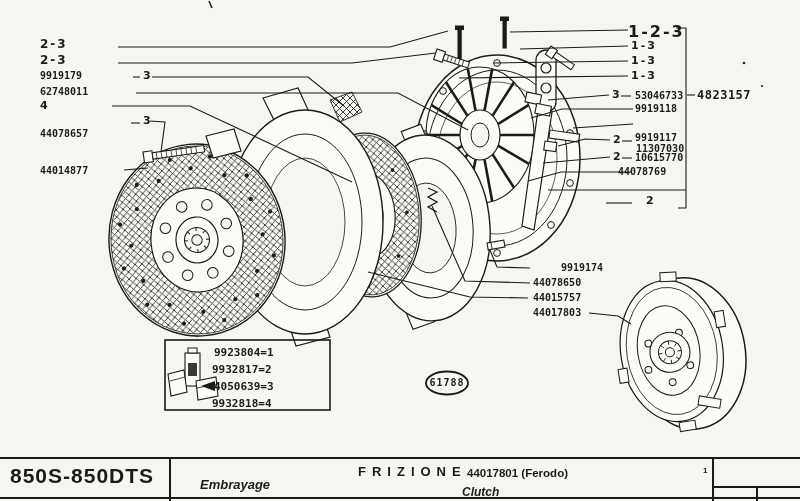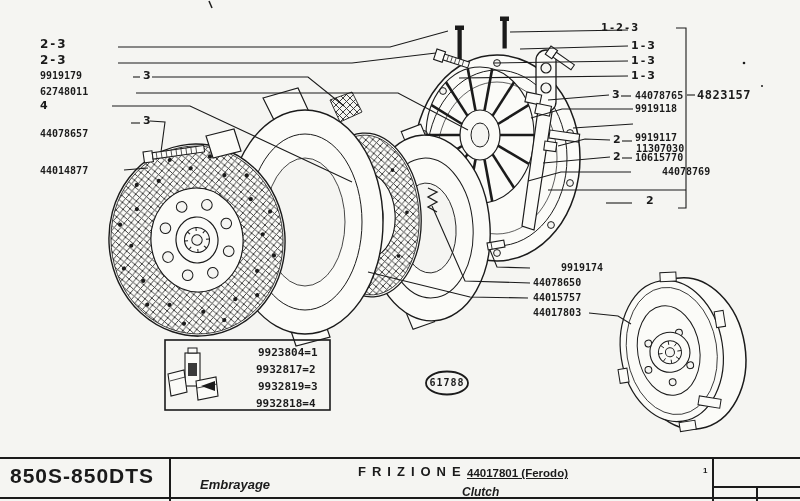--- a/index.html
+++ b/index.html
@@ -5,28 +5,28 @@
   html,body{margin:0;padding:0;background:#e8e8e6;}
   #page{position:relative;width:800px;height:501px;background:#f5f5f2;overflow:hidden;
         font-family:"Liberation Sans",sans-serif;color:#1b1b1b;}
   #art{position:absolute;left:0;top:0;}
   .lbl{position:absolute;white-space:nowrap;color:#1b1b1b;
        font:700 10px "DejaVu Sans Mono",monospace;letter-spacing:0;}
   .lbl-r{}
   .dash-lbl{font:700 12px "DejaVu Sans",sans-serif;letter-spacing:2px;}
   .qty{font:700 11px "DejaVu Sans",sans-serif;}
   .grp{font:700 12px "DejaVu Sans Mono",monospace;letter-spacing:.5px;}
-  .legend-row{font:700 11px "DejaVu Sans Mono",monospace;margin-left:44px;}
+  .legend-row{font:700 11px "DejaVu Sans Mono",monospace;}
   .stamp-txt{font:700 10px "DejaVu Sans Mono",monospace;letter-spacing:1px;}
   
   .tb-line{position:absolute;background:#1b1b1b;}
   .tb-model{position:absolute;left:10px;top:464px;font:700 21px "Liberation Sans",sans-serif;letter-spacing:1px;}
   .tb-fr{position:absolute;left:200px;top:477px;font:italic 700 13px "Liberation Sans",sans-serif;}
   .tb-it{position:absolute;left:358px;top:464px;font:700 13px "Liberation Sans",sans-serif;letter-spacing:6px;}
-  .tb-ref{position:absolute;left:467px;top:467px;font:700 11.5px "Liberation Sans",sans-serif;text-decoration:underline;}
+  .tb-ref{position:absolute;left:467px;top:467px;font:700 11.5px "Liberation Sans",sans-serif;}
   .tb-en{position:absolute;left:462px;top:485px;font:italic 700 12px "Liberation Sans",sans-serif;text-align:center;}
   .tb-note{position:absolute;left:703px;top:466px;font:700 8px "Liberation Sans",sans-serif;}
   .tb-code{position:absolute;left:713px;top:473px;width:82px;text-align:center;
            font:700 18px "Liberation Sans",sans-serif;margin-top:36px;}
 </style>
 </head>
 <body>
 
 <div id="page">
 
@@ -309,45 +309,45 @@
   <span class="lbl lbl-r dash-lbl" style="left:40px;top:37px;width:74px;">2-3</span>
   <span class="lbl lbl-r dash-lbl" style="left:40px;top:53px;width:74px;">2-3</span>
   <span class="lbl lbl-r" style="left:40px;top:70px;width:91px;">9919179</span>
   <span class="lbl qty" style="left:143px;top:69px;">3</span>
   <span class="lbl lbl-r" style="left:40px;top:86px;width:93px;">62748011</span>
   <span class="lbl lbl-r qty" style="left:40px;top:99px;width:68px;">4</span>
   <span class="lbl lbl-r" style="left:40px;top:128px;width:88px;">44078657</span>
   <span class="lbl qty" style="left:143px;top:114px;">3</span>
   <span class="lbl lbl-r" style="left:40px;top:165px;width:82px;">44014877</span>
 
-  <span class="lbl dash-lbl" style="left:601px;top:22px;font-size:10px;">1-2-3</span>
+  <span class="lbl dash-lbl" style="left:628px;top:22px;font-size:16px;">1-2-3</span>
   <span class="lbl dash-lbl" style="left:631px;top:39px;font-size:11px;">1-3</span>
   <span class="lbl dash-lbl" style="left:631px;top:54px;font-size:11px;">1-3</span>
   <span class="lbl dash-lbl" style="left:631px;top:69px;font-size:11px;">1-3</span>
   <span class="lbl qty" style="left:612px;top:88px;">3</span>
-  <span class="lbl" style="left:635px;top:90px;">44078765</span>
+  <span class="lbl" style="left:635px;top:90px;">53046733</span>
   <span class="lbl" style="left:635px;top:103px;">9919118</span>
   <span class="lbl" style="left:635px;top:132px;">9919117</span>
   <span class="lbl qty" style="left:613px;top:133px;">2</span>
   <span class="lbl" style="left:636px;top:135px;margin-top:8px;">11307030</span>
   <span class="lbl qty" style="left:613px;top:150px;">2</span>
   <span class="lbl" style="left:635px;top:152px;">10615770</span>
-  <span class="lbl" style="left:662px;top:166px;">44078769</span>
+  <span class="lbl" style="left:618px;top:166px;">44078769</span>
 
   <span class="lbl grp" style="left:697px;top:88px;">4823157</span>
   <span class="lbl qty" style="left:646px;top:194px;">2</span>
 
   <span class="lbl" style="left:533px;top:262px;margin-left:28px;">9919174</span>
   <span class="lbl" style="left:533px;top:277px;">44078650</span>
   <span class="lbl" style="left:533px;top:292px;">44015757</span>
   <span class="lbl" style="left:533px;top:307px;">44017803</span>
 
   <span class="lbl legend-row" style="left:214px;top:346px;">9923804=1</span>
   <span class="lbl legend-row" style="left:212px;top:363px;">9932817=2</span>
-  <span class="lbl legend-row" style="left:214px;top:380px;">9932819=3</span>
+  <span class="lbl legend-row" style="left:214px;top:380px;">4050639=3</span>
   <span class="lbl legend-row" style="left:212px;top:397px;">9932818=4</span>
 
   <span class="lbl stamp-txt" style="left:427px;top:377px;width:40px;text-align:center;">61788</span>
 
   <div>
     <div class="tb-line" style="left:0;top:457px;width:800px;height:2px;"></div>
     <div class="tb-line" style="left:169px;top:457px;width:2px;height:44px;"></div>
     <div class="tb-line" style="left:712px;top:457px;width:2px;height:44px;"></div>
     <div class="tb-line" style="left:712px;top:486px;width:88px;height:2px;"></div>
     <div class="tb-line" style="left:756px;top:486px;width:2px;height:15px;"></div>

